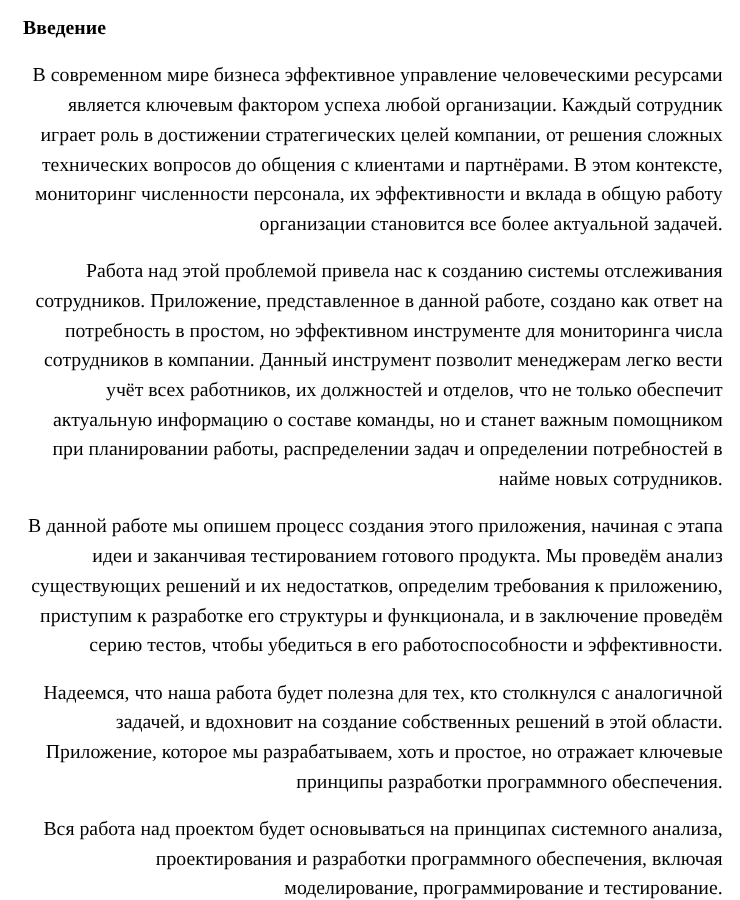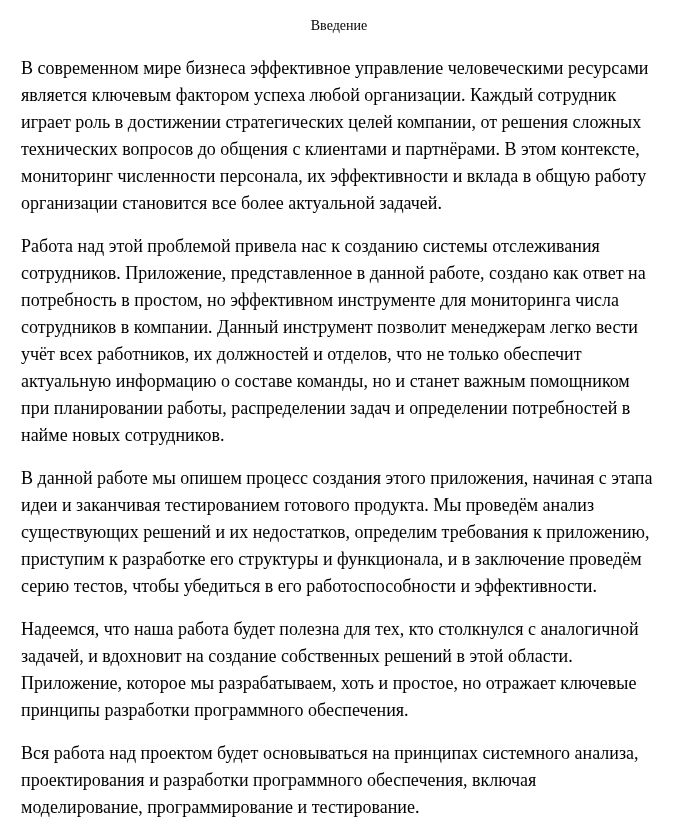--- a/index.html
+++ b/index.html
@@ -15,31 +15,30 @@
     color: #000000;
   }
   .page {
     box-sizing: border-box;
     width: 673px;
     height: 818px;
     padding: 12px 16px 12px 21px;
     background: #ffffff;
   }
   .section-heading {
-    font-size: 14px;
+    font-size: 18px;
     line-height: 27px;
-    font-weight: normal;
+    font-weight: bold;
     margin: 0 0 13px 0;
-    text-align: center;
   }
   .body-paragraph {
     font-size: 18px;
     line-height: 27px;
     margin: 16px 0 10px 0;
-    text-align: left;
+    text-align: right;
   }
   .body-paragraph:last-child {
     margin-bottom: 0;
   }
 </style>
 </head>
 <body>
 
 <div class="page">
   <h1 class="section-heading">Введение</h1>

